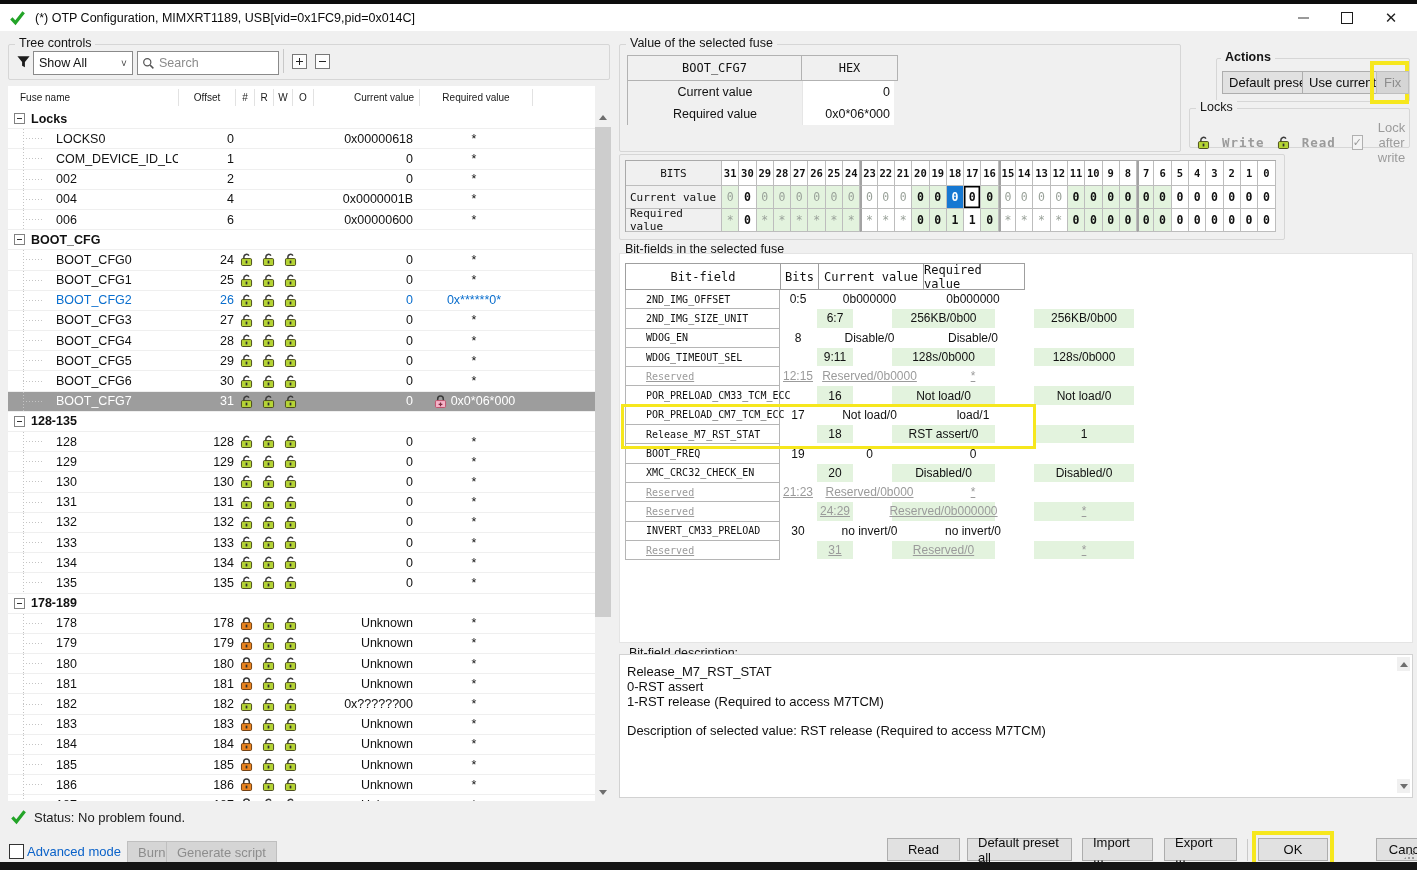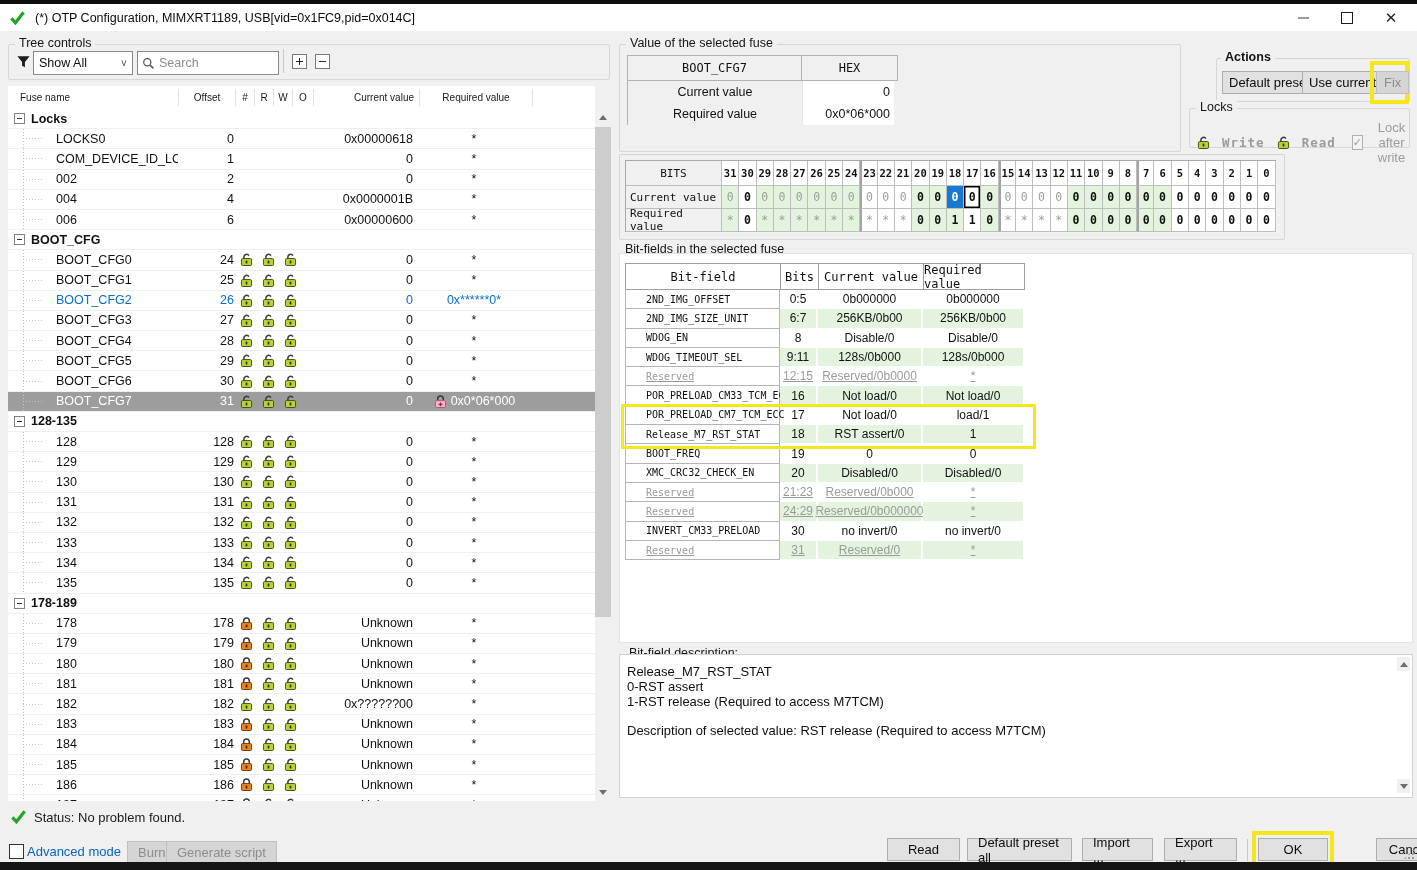--- a/index.html
+++ b/index.html
@@ -117,21 +117,21 @@
   .bf-panel{left:619px;top:253px;width:792px;height:388px;background:#fff;border:1px solid #e4e4e4;}
   .bf{position:absolute;left:625px;top:263px;}
   .bf-row{display:flex;}
   .bf-hc{box-sizing:border-box;border:1px solid #9f9f9f;border-right-width:0;height:27px;background:#fff;
          display:flex;align-items:center;justify-content:center;font-family:"DejaVu Sans Mono",monospace;font-size:12px;}
   .bf-hc:last-child{border-right-width:1px;}
   .bf-name{box-sizing:border-box;width:155px;border:1px solid #b5b5b5;border-top-width:0;background:#fff;height:19.3px;
            display:flex;align-items:center;padding-left:20px;font-family:"DejaVu Sans Mono",monospace;font-size:10px;}
   .bf-c{box-sizing:border-box;height:19.3px;display:flex;align-items:center;justify-content:center;font-size:12px;
         border-right:2px solid #fff;border-bottom:1px solid #fff;}
-  .bf-green{background:#e3f3de;}
+  .bf-green{background:#e3f3de;margin-left:37px;}
   .bf-dim{color:#9b9b9b;text-decoration:underline;}
 
   
   .desc-box{left:619px;top:654px;width:792px;height:142px;background:#fff;border:1px solid #d2d2d2;}
   .desc-line{position:absolute;left:7px;font-size:13px;color:#0f0f0f;white-space:pre;}
   .mini-sb{position:absolute;right:2px;top:2px;width:13px;height:136px;}
   .mini-sb .tri-up,.mini-sb .tri-down{border-left-width:4px;border-right-width:4px;}
 
   
   .grip{position:absolute;right:3px;bottom:11px;width:10px;height:10px;

